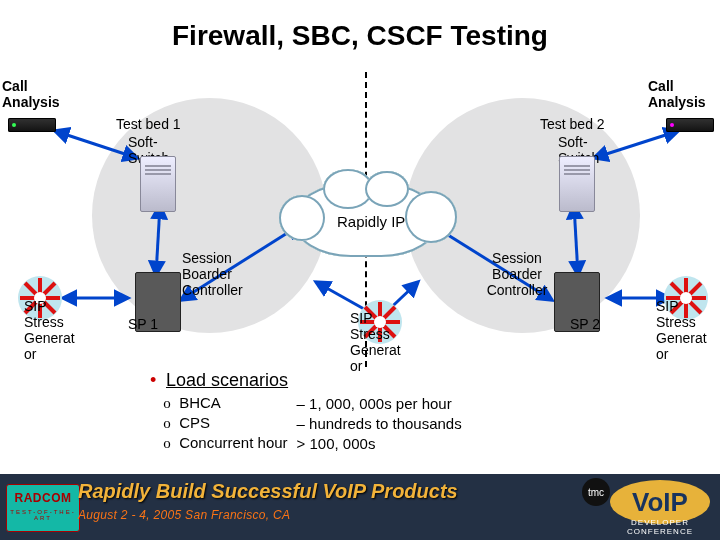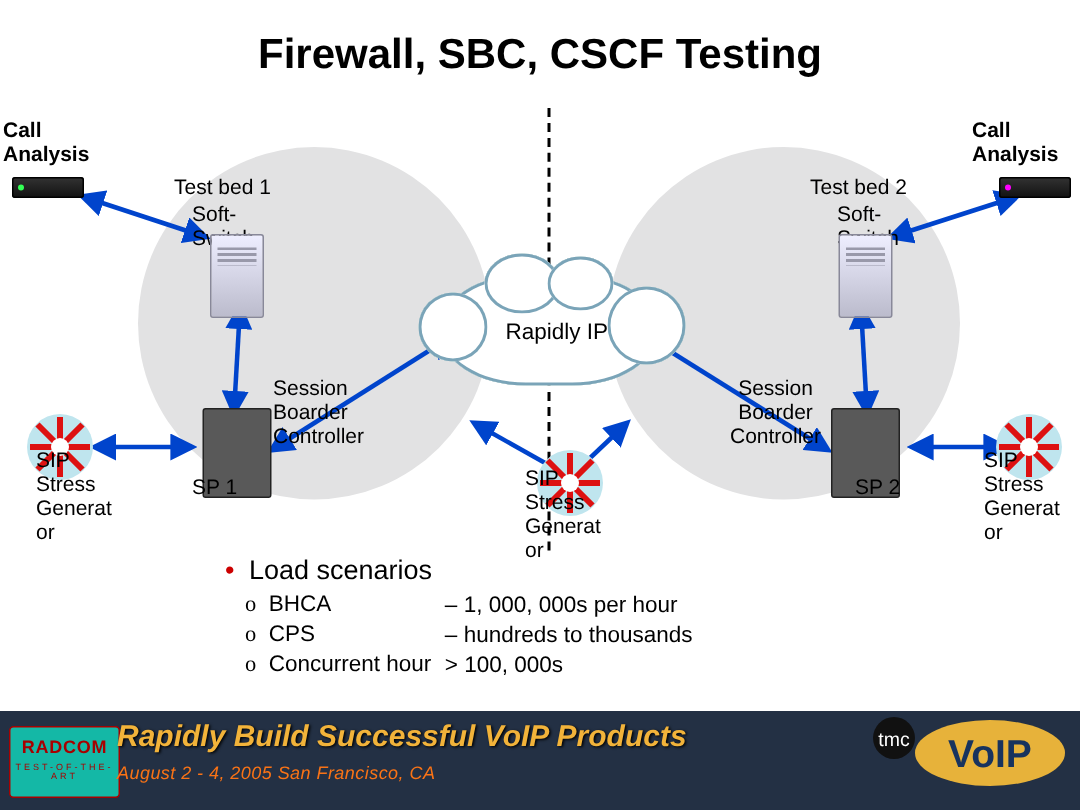--- a/index.html
+++ b/index.html
@@ -121,21 +121,21 @@
     marker-start: url(#arrBlueR);
   }
 
   .bullets {
     position: absolute;
     left: 130px;
     top: 368px;
     font-size: 16px;
   }
   .bullets ul { margin: 2px 0 0 0; padding-left: 20px; }
-  .bullets li.main { list-style: none; position: relative; padding-left: 16px; font-size: 18px; }
+  .bullets li.main { list-style: none; position: relative; padding-left: 16px; font-size: 18px; text-decoration: underline; }
   .bullets li.main::before {
     content: "•"; position: absolute; left: 0; color: #c00; font-size: 18px;
   }
   .bullets table { border-collapse: collapse; margin-left: 28px; margin-top:2px; font-size: 15px;}
   .bullets table td:first-child { padding-right: 8px; }
   .bullets .o { font-family: Georgia, serif; display:inline-block; width:16px; text-align:center;}
 
   .footer {
     position: absolute;
     left: 0; bottom: 0;
@@ -200,21 +200,21 @@
     font-weight: 900; font-size: 26px;
     color: #18335e;
   }
   .voip-logo .tmc {
     position: absolute;
     left: 0; top: 0;
     width: 28px; height: 28px;
     background: #111;
     border-radius: 50%;
     display:flex;align-items:center;justify-content:center;
-    font-size: 13px; color:#fff; font-family:Arial,sans-serif;
+    font-size: 10px; color:#fff; font-family:Arial,sans-serif;
   }
   .voip-logo .conf {
     position: absolute;
     left: 28px; bottom: 0;
     width: 100px; text-align: center;
     color: #fff; font-size: 8px; letter-spacing: 1px;
   }
 </style>
 </head>
 <body>
@@ -352,16 +352,17 @@
   <div class="footer">
     <div class="radcom-badge">
       <div class="brand">RADCOM</div>
       <div class="tag">TEST-OF-THE-ART</div>
     </div>
     <div class="gold">Rapidly Build Successful VoIP Products</div>
     <div class="sub">August 2 - 4, 2005 San Francisco, CA</div>
     <div class="voip-logo">
       <div class="tmc">tmc</div>
       <div class="oval">VoIP</div>
+      <div class="conf">DEVELOPER CONFERENCE</div>
     </div>
   </div>
 
 </div>
 
 </body></html>

